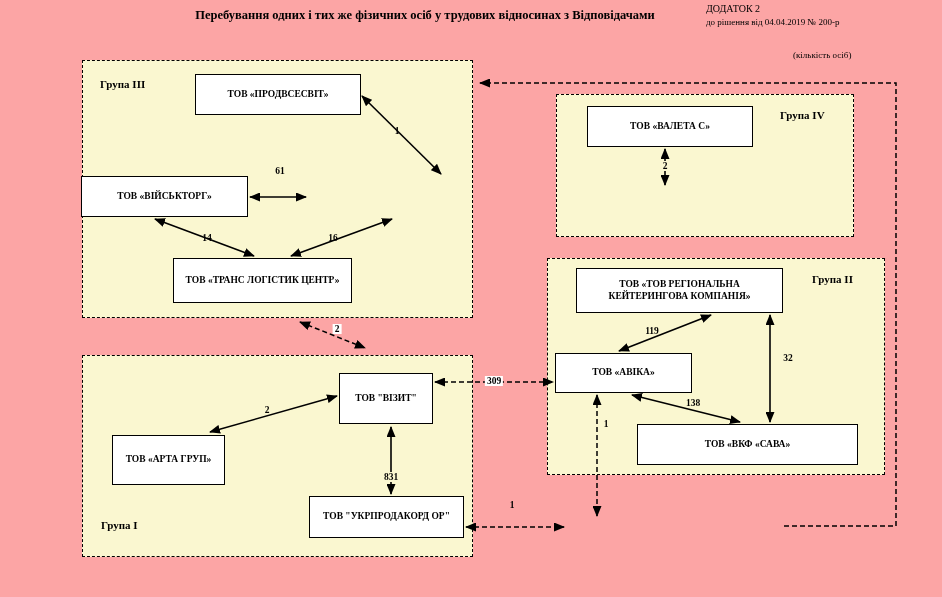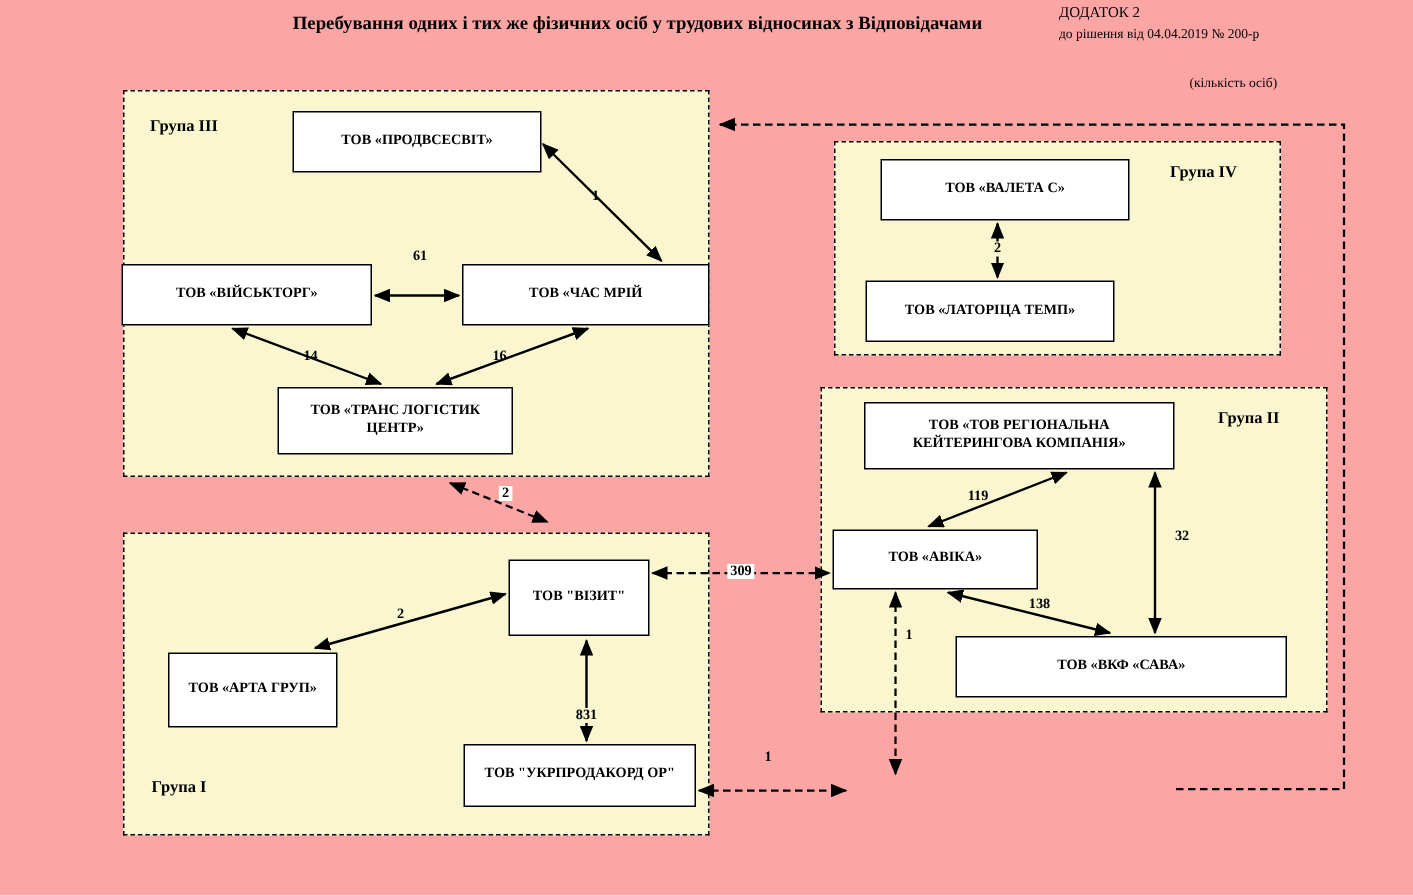--- a/index.html
+++ b/index.html
@@ -75,24 +75,22 @@
     <line x1="300" y1="322" x2="365" y2="348" stroke="#000" stroke-width="1.5" stroke-dasharray="5 3" marker-start="url(#arr)" marker-end="url(#arr)"></line>
     <line x1="435" y1="382" x2="553" y2="382" stroke="#000" stroke-width="1.5" stroke-dasharray="5 3" marker-start="url(#arr)" marker-end="url(#arr)"></line>
     <line x1="597" y1="395" x2="597" y2="516" stroke="#000" stroke-width="1.5" stroke-dasharray="5 3" marker-start="url(#arr)" marker-end="url(#arr)"></line>
     <line x1="466" y1="527" x2="564" y2="527" stroke="#000" stroke-width="1.5" stroke-dasharray="5 3" marker-start="url(#arr)" marker-end="url(#arr)"></line>
 
     <path d="M 784,526 L 896,526 L 896,83 L 480,83" fill="none" stroke="#000" stroke-width="1.5" stroke-dasharray="5 3" marker-end="url(#arr)"></path>
   </svg>
 
   <div class="node" style="left:81px;top:176px;width:167px;height:41px;">ТОВ «ВІЙСЬКТОРГ»</div>
   <div class="node" style="left:195px;top:74px;width:166px;height:41px;">ТОВ «ПРОДВСЕСВІТ»</div>
-  <div class="node" style="left:308px;top:176px;width:165px;height:41px;">ТОВ «ЧАС МРІЙ</div>
-  <div class="node" style="left:185px;top:258px;width:157px;height:45px;">ТОВ «ТРАНС ЛОГІСТИК ЦЕНТР»</div>
+  <div class="node" style="left:173px;top:258px;width:179px;height:45px;">ТОВ «ТРАНС ЛОГІСТИК ЦЕНТР»</div>
   <div class="node" style="left:587px;top:106px;width:166px;height:41px;">ТОВ «ВАЛЕТА С»</div>
-  <div class="node" style="left:577px;top:187px;width:166px;height:41px;">ТОВ «ЛАТОРІЦА ТЕМП»</div>
   <div class="node" style="left:576px;top:268px;width:207px;height:45px;">ТОВ «ТОВ РЕГІОНАЛЬНА КЕЙТЕРИНГОВА КОМПАНІЯ»</div>
   <div class="node" style="left:555px;top:353px;width:137px;height:40px;">ТОВ «АВІКА»</div>
   <div class="node" style="left:637px;top:424px;width:221px;height:41px;">ТОВ «ВКФ «САВА»</div>
   <div class="node" style="left:339px;top:373px;width:94px;height:51px;">ТОВ "ВІЗИТ"</div>
   <div class="node" style="left:112px;top:435px;width:113px;height:50px;">ТОВ «АРТА ГРУП»</div>
   <div class="node" style="left:309px;top:496px;width:155px;height:42px;">ТОВ "УКРПРОДАКОРД ОР"</div>
 
   <div class="elabel" style="left:397px;top:131px;">1</div>
   <div class="elabel" style="left:280px;top:171px;">61</div>
   <div class="elabel" style="left:207px;top:238px;">14</div>

